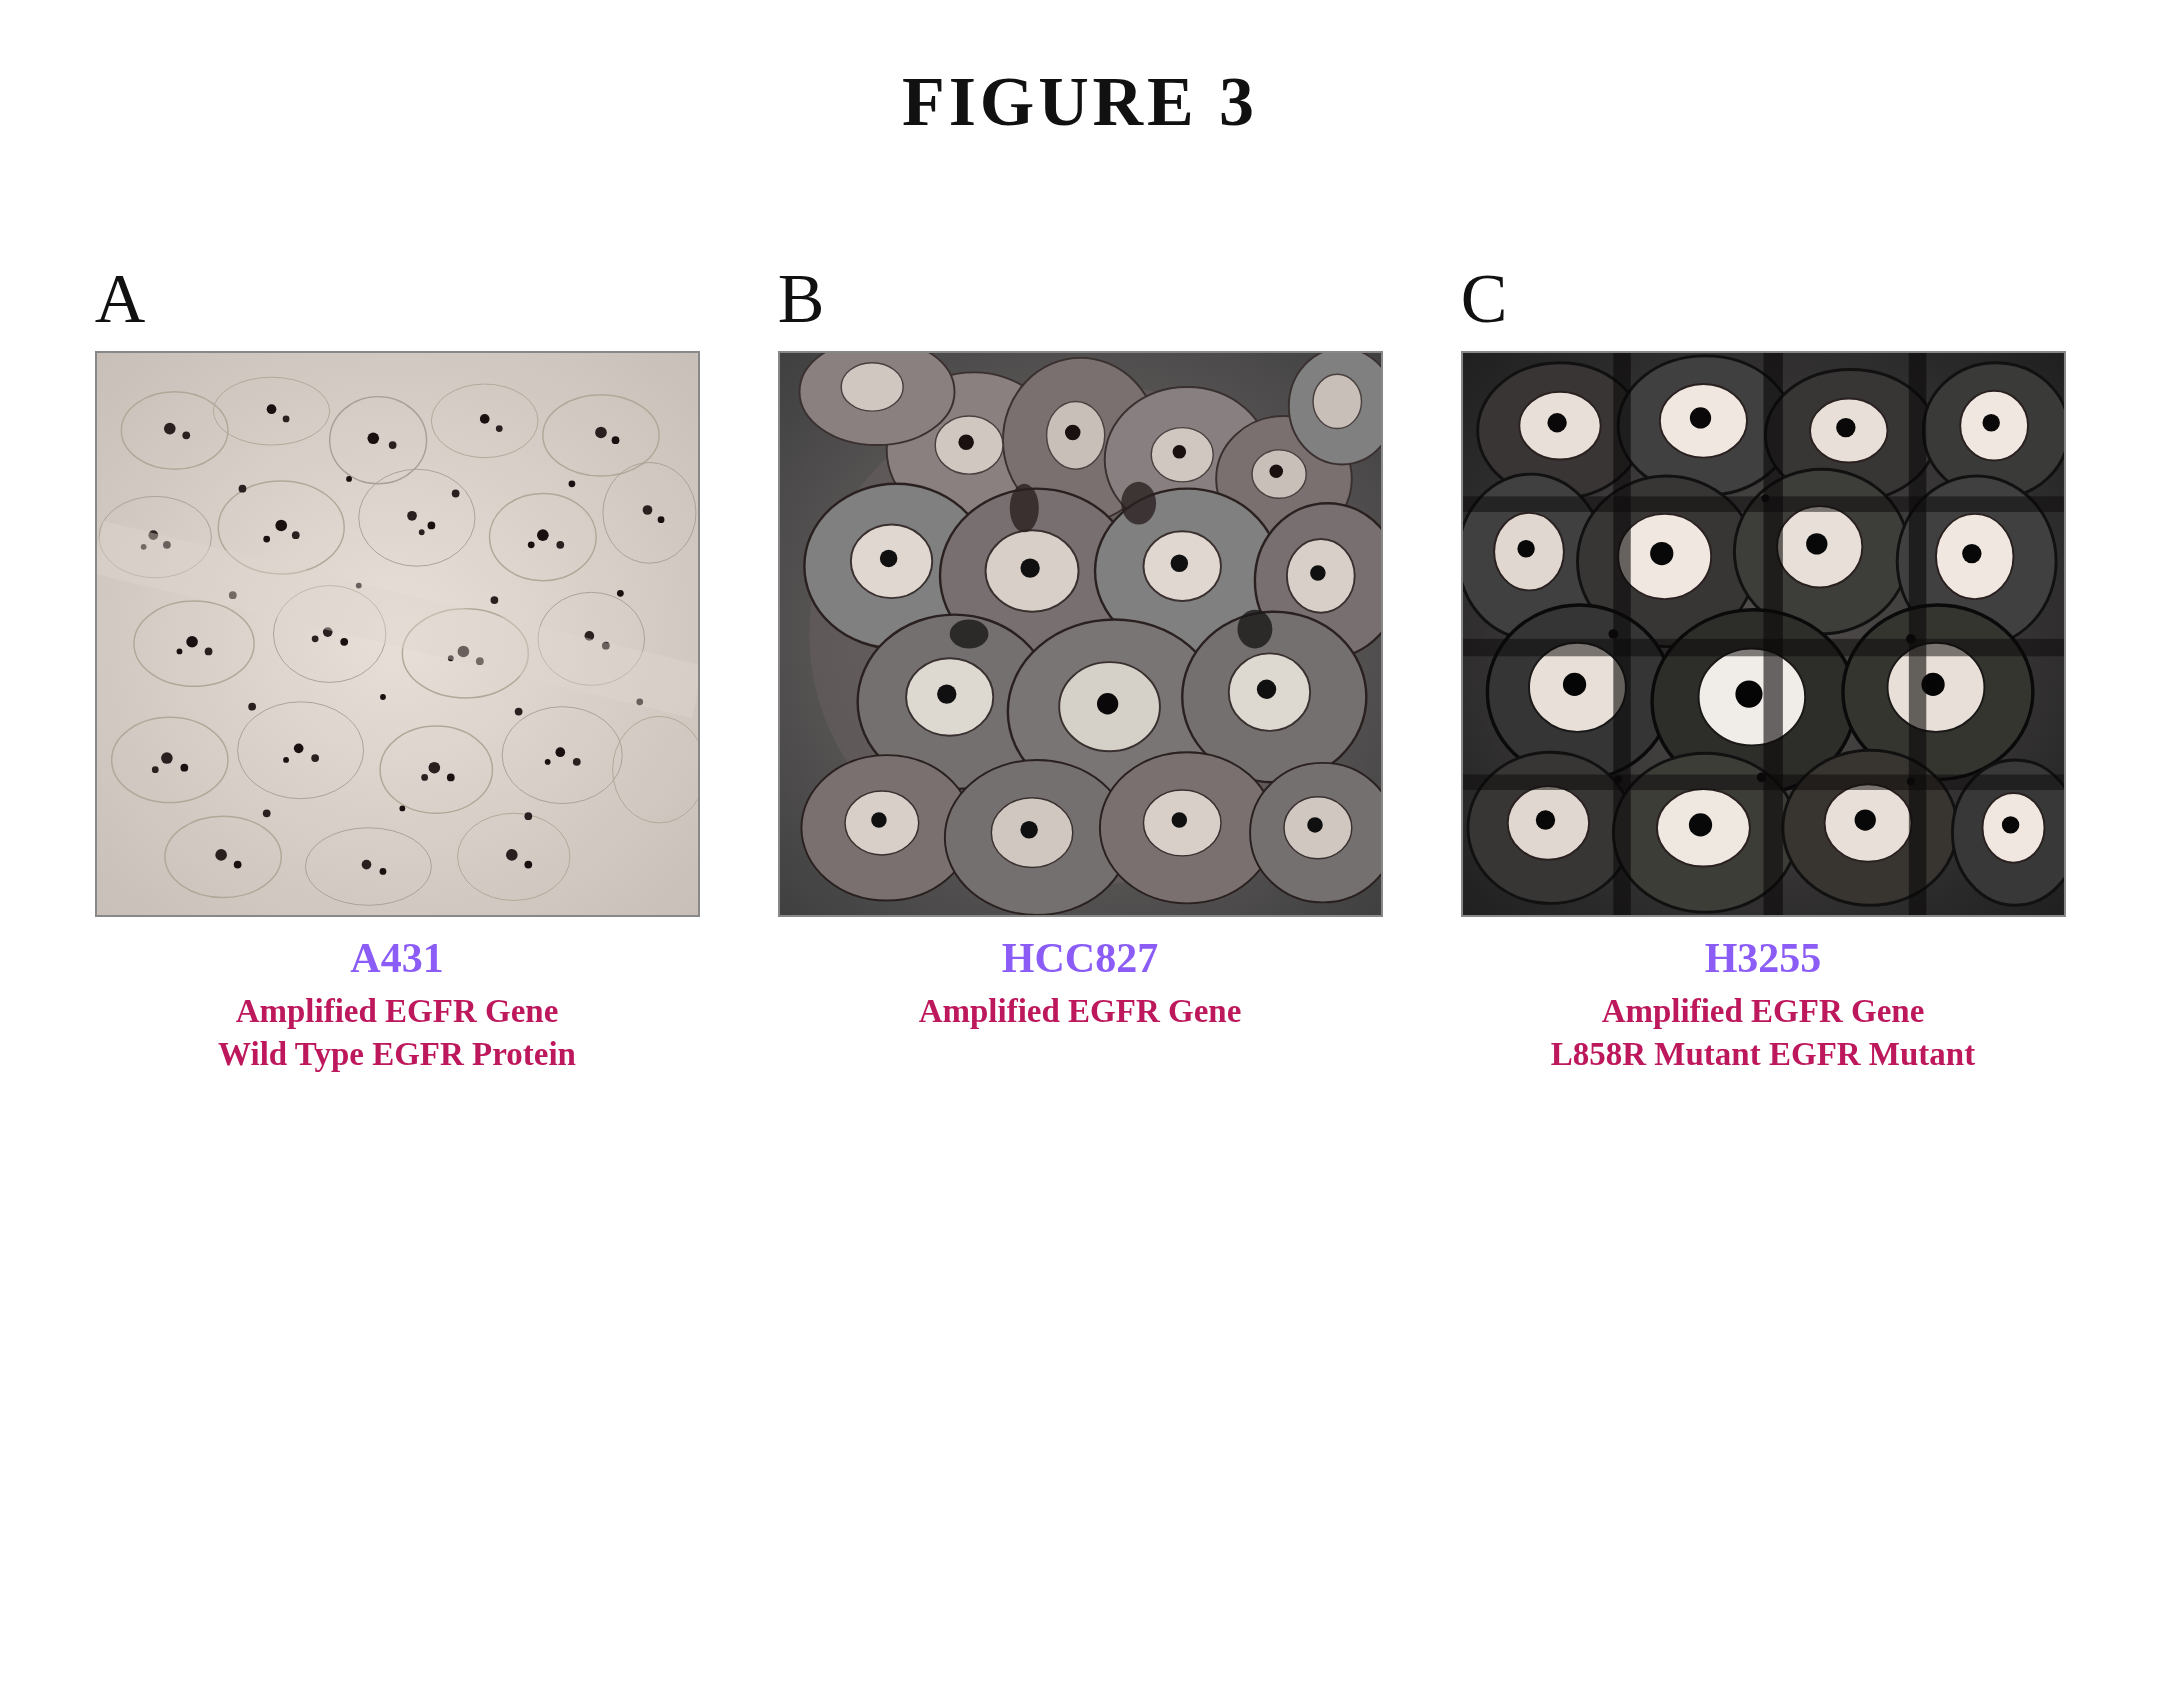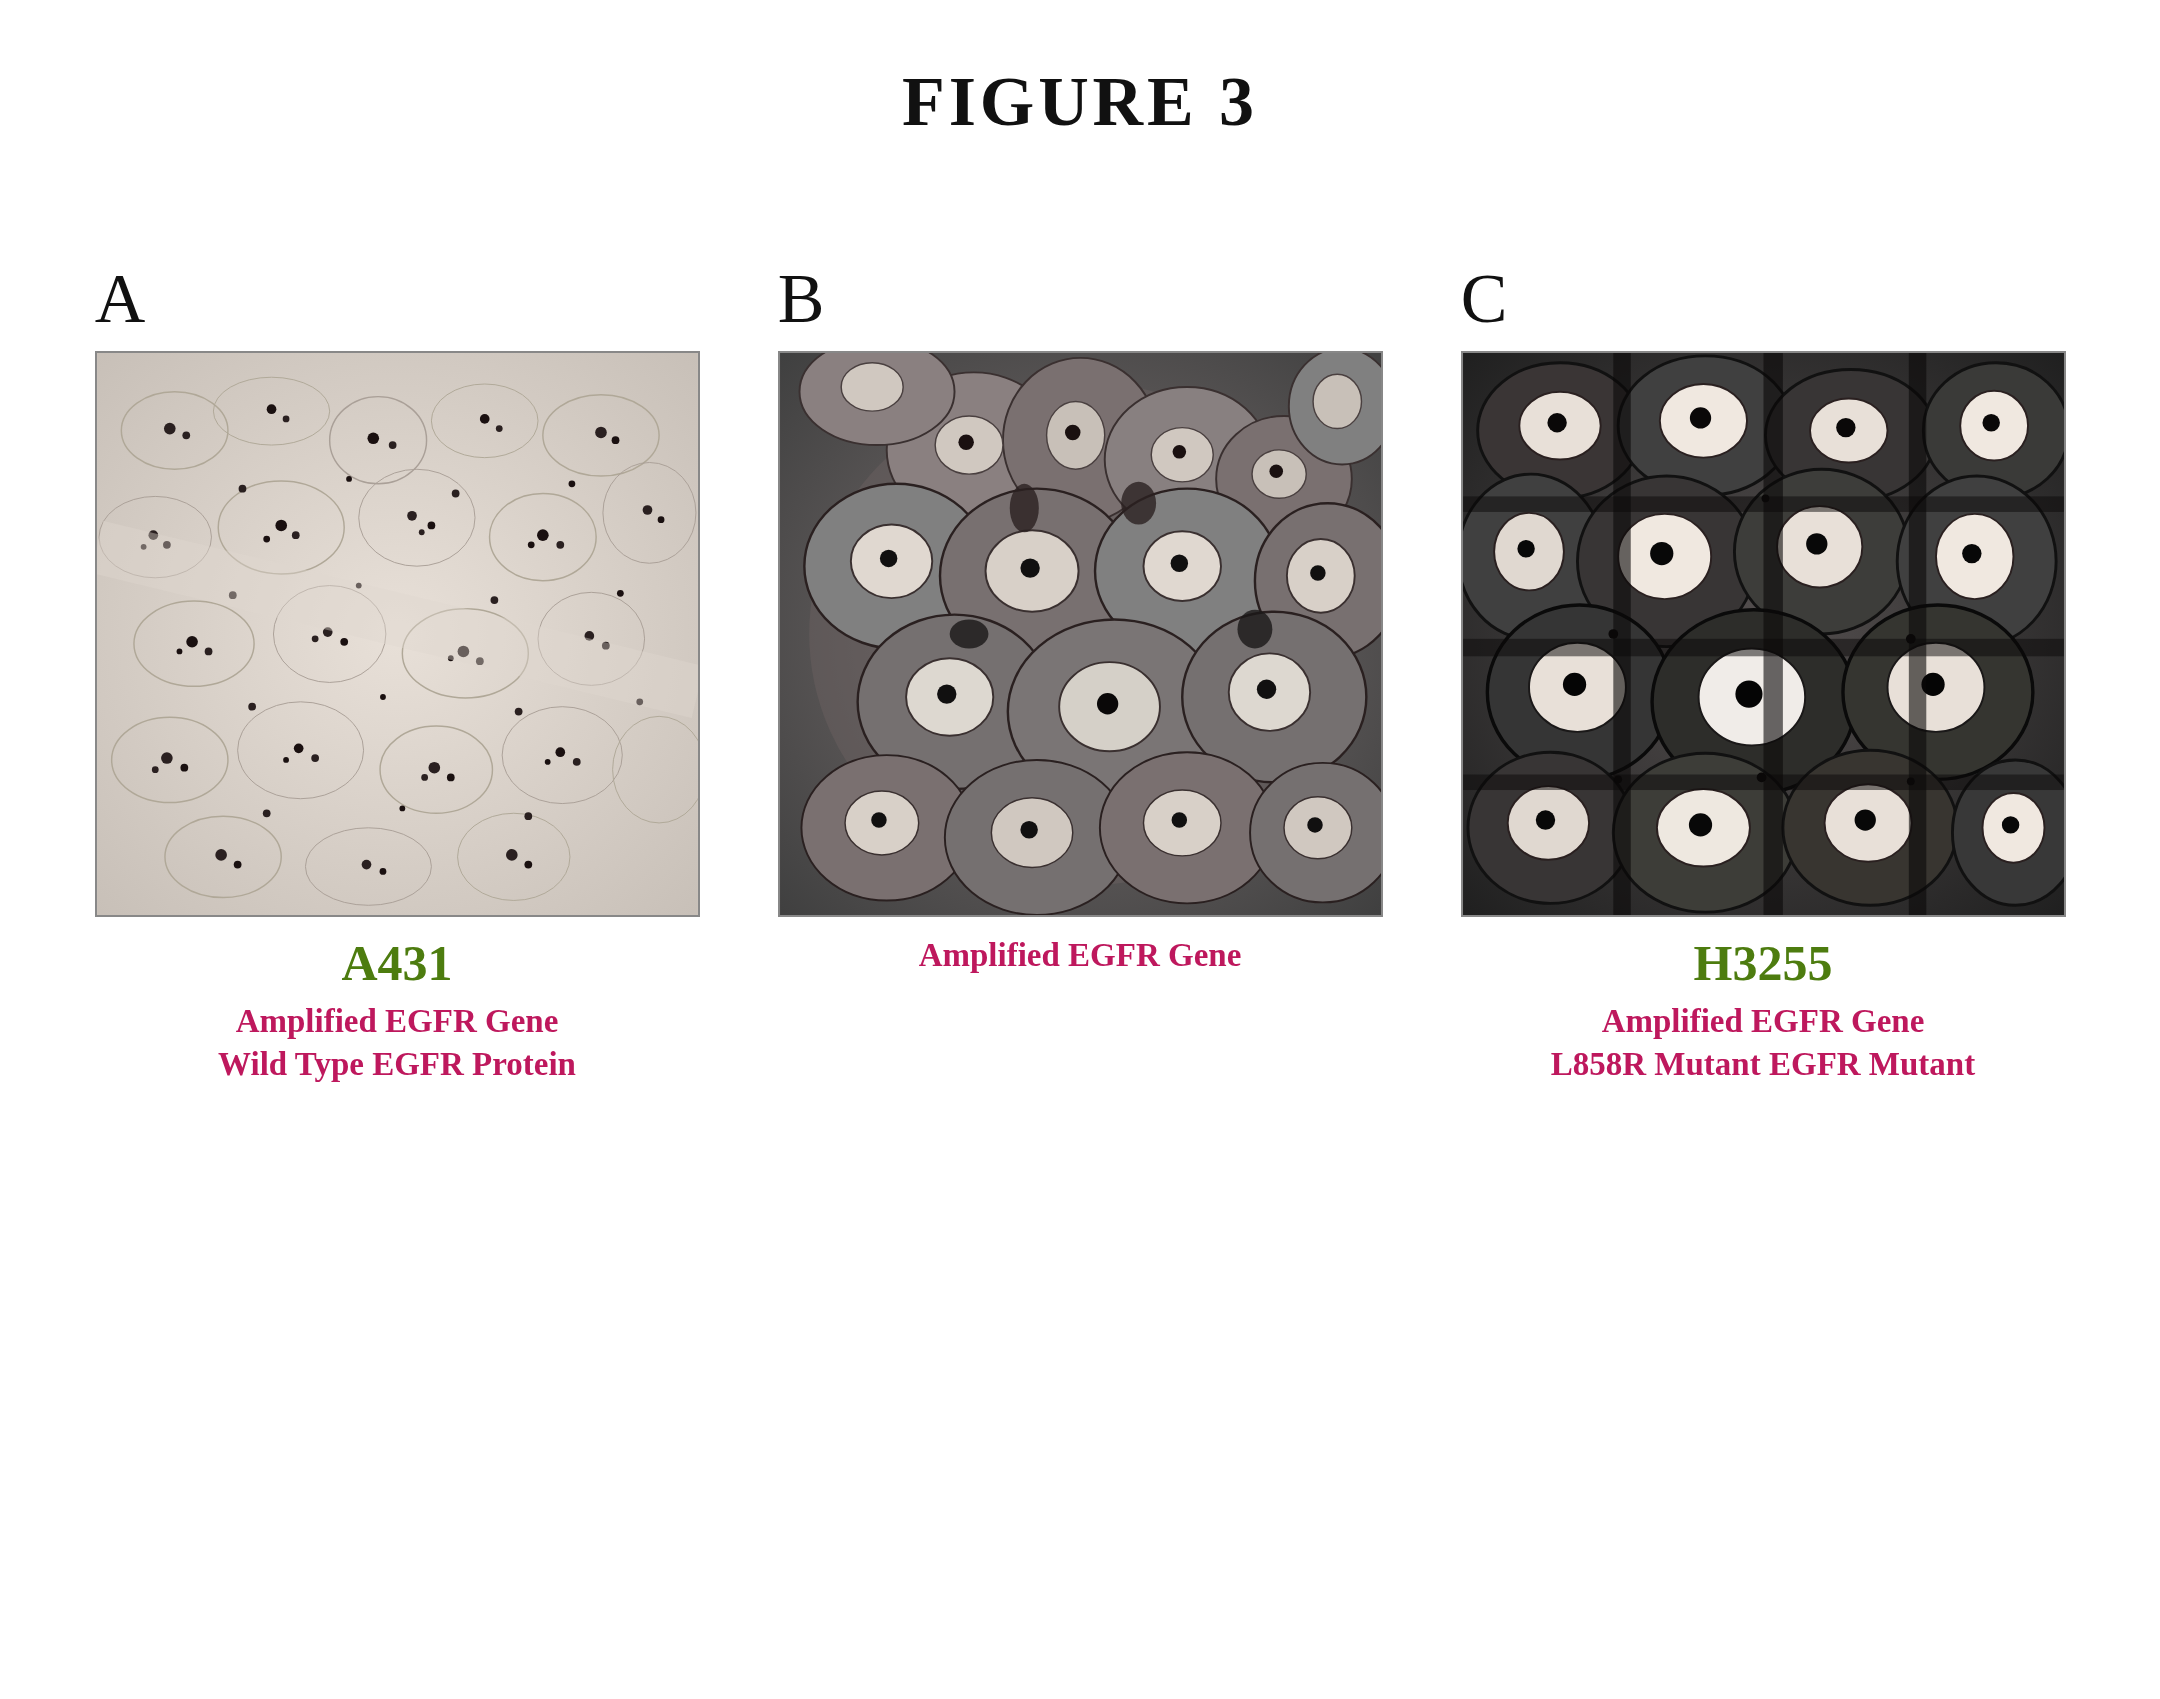--- a/index.html
+++ b/index.html
@@ -72,23 +72,23 @@
     .img-c {
       background: #3a3530;
     }
 
     .panel-caption {
       margin-top: 17.6px;
       text-align: center;
     }
 
     .caption-title {
-      font-size: 50px;
+      font-size: 42px;
       font-weight: bold;
-      color: #4d7c0f;
+      color: #8b5cf6;
       margin-bottom: 7.8px;
     }
 
     .caption-line {
       font-size: 33px;
       font-weight: bold;
       color: #be185d;
       line-height: 1.3;
     }
 
@@ -295,20 +295,21 @@
         <ellipse cx="195" cy="290" rx="20" ry="15" fill="#1a1818" opacity="0.8"></ellipse>
         <ellipse cx="490" cy="285" rx="18" ry="20" fill="#1a1818" opacity="0.8"></ellipse>
 
         <ellipse cx="100" cy="40" rx="80" ry="55" fill="#8a8080" stroke="#3a3030" stroke-width="2"></ellipse>
         <ellipse cx="95" cy="35" rx="32" ry="25" fill="#d0c8c0" stroke="#4a4040" stroke-width="1.5"></ellipse>
         <ellipse cx="580" cy="55" rx="55" ry="60" fill="#808080" stroke="#3a3030" stroke-width="2"></ellipse>
         <ellipse cx="575" cy="50" rx="25" ry="28" fill="#c8c0b8" stroke="#4a4040" stroke-width="1.5"></ellipse>
       </svg>
     </div>
     <div class="panel-caption">
+      <div class="caption-title">HCC827</div>
       <div class="caption-line">Amplified EGFR Gene</div>
     </div>
   </div>
 
   <div class="panel">
     <div class="panel-letter">C</div>
     <div class="microscopy-image img-c">
       <svg viewBox="0 0 620 580" xmlns="http://www.w3.org/2000/svg">
         <defs>
           <radialGradient id="bgC" cx="50%" cy="50%" r="70%">

